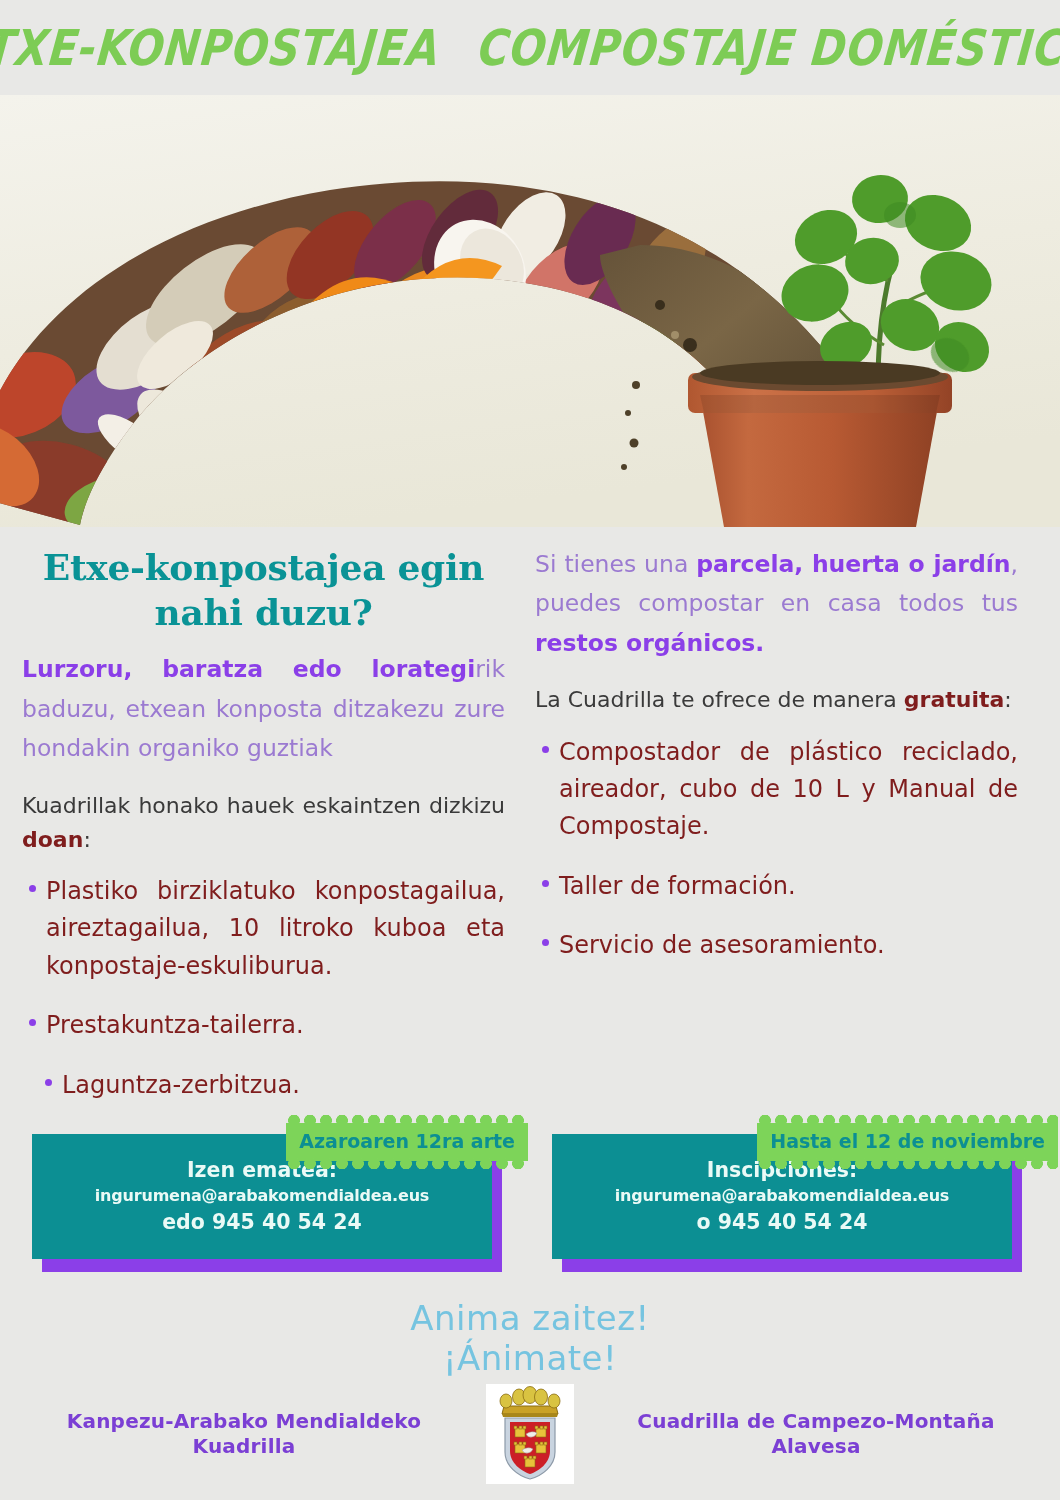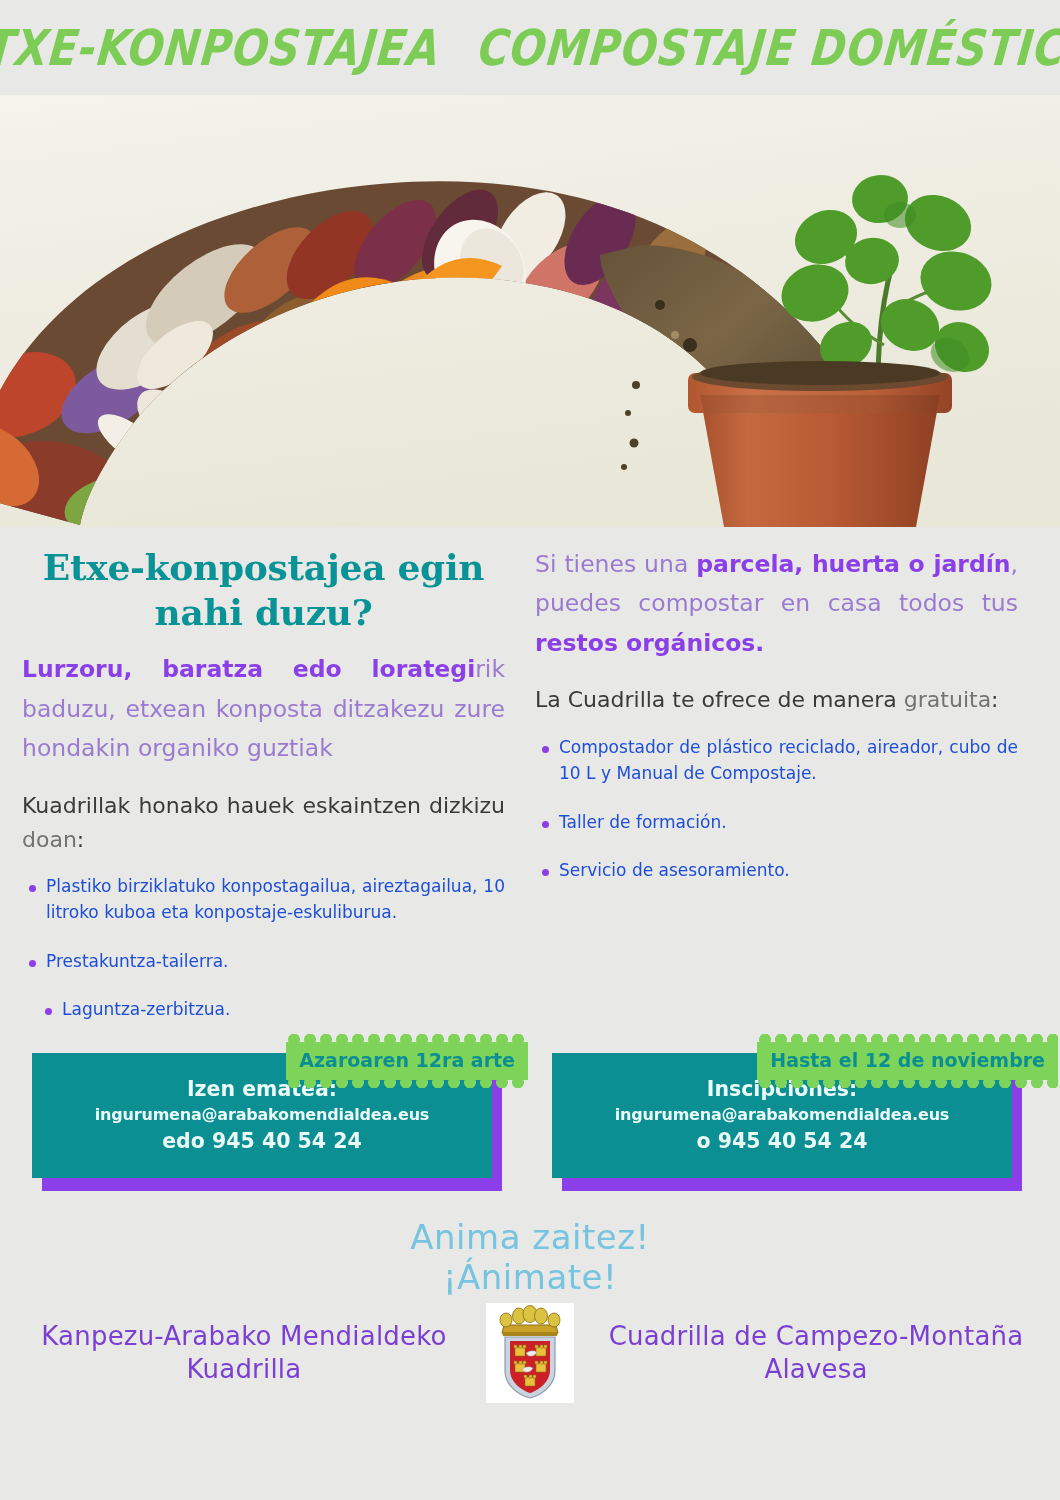--- a/index.html
+++ b/index.html
@@ -72,27 +72,27 @@
   .lead b{ color:#8b3fe8; font-weight:700; }
 
   .offer{
     color:#3a3a3a;
     font-size:22px;
     line-height:1.55;
     text-align:justify;
     text-justify:inter-word;
     margin-bottom:16px;
   }
-  .offer b{ color:#737373; font-weight:400;margin-top:17px; }
+  .offer b{ color:#7f1d1d; font-weight:700;margin-top:17px; }
 
   ul.bullets{ list-style:none; }
   ul.bullets li{
     position:relative;
-    color:#1d4ed8;
-    font-size:17px;
+    color:#7f1d1d;
+    font-size:24px;
     line-height:1.56;
     text-align:justify;
     text-justify:inter-word;
     padding-left:24px;
     margin-bottom:22px;
   }
   ul.bullets li::before{
     content:"";
     position:absolute;
     left:7px; top:12px;
@@ -185,22 +185,22 @@
   }
   .org-row{
     display:flex;
     align-items:center;
     justify-content:center;
     gap:16px;
     margin-top:6px;
   }
   .org{
     color:#7b3fd4;
-    font-size:26px;
-    font-weight:400;
+    font-size:20px;
+    font-weight:700;
     text-align:center;
     line-height:1.25;
     width:460px;
     letter-spacing:0.2px;
   }
   .crest{
     width:88px; height:100px;
     background:#ffffff;
     flex:0 0 auto;
     display:block;

